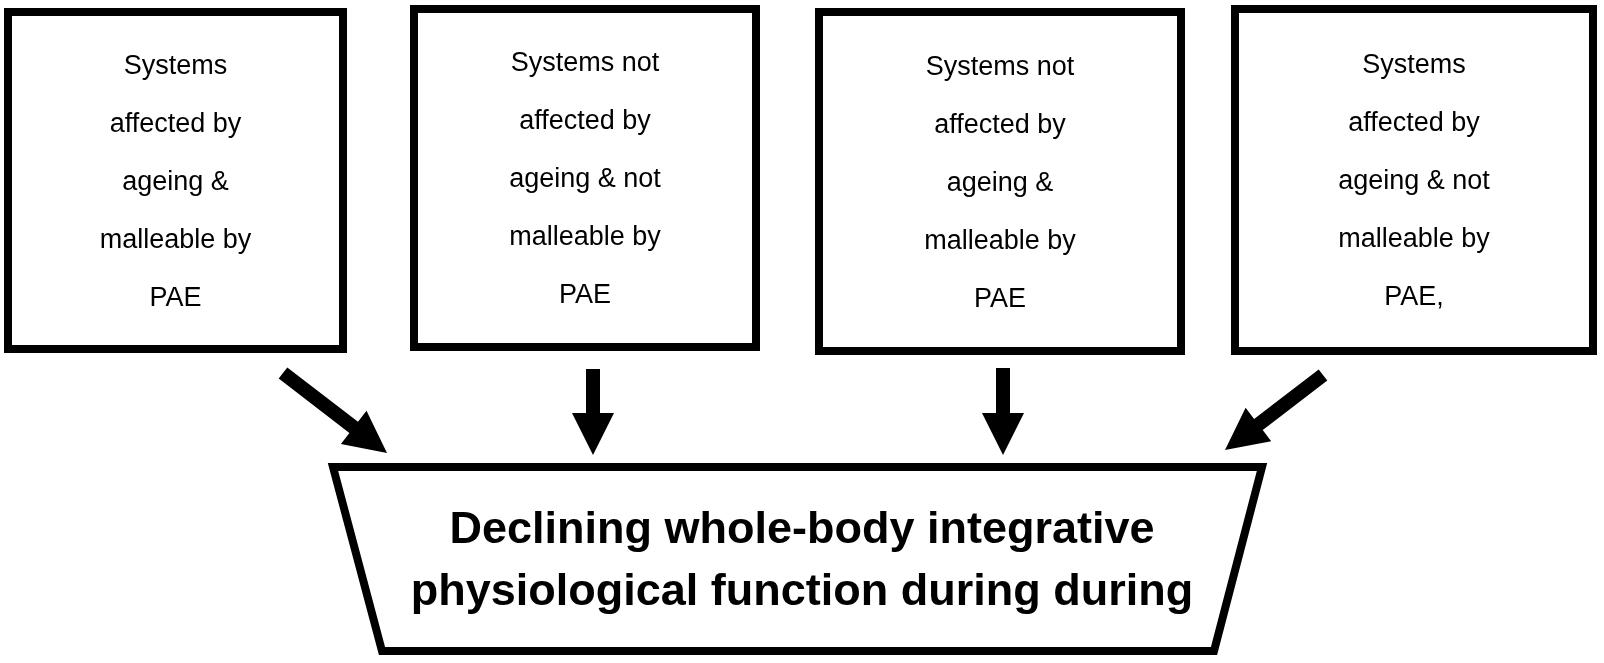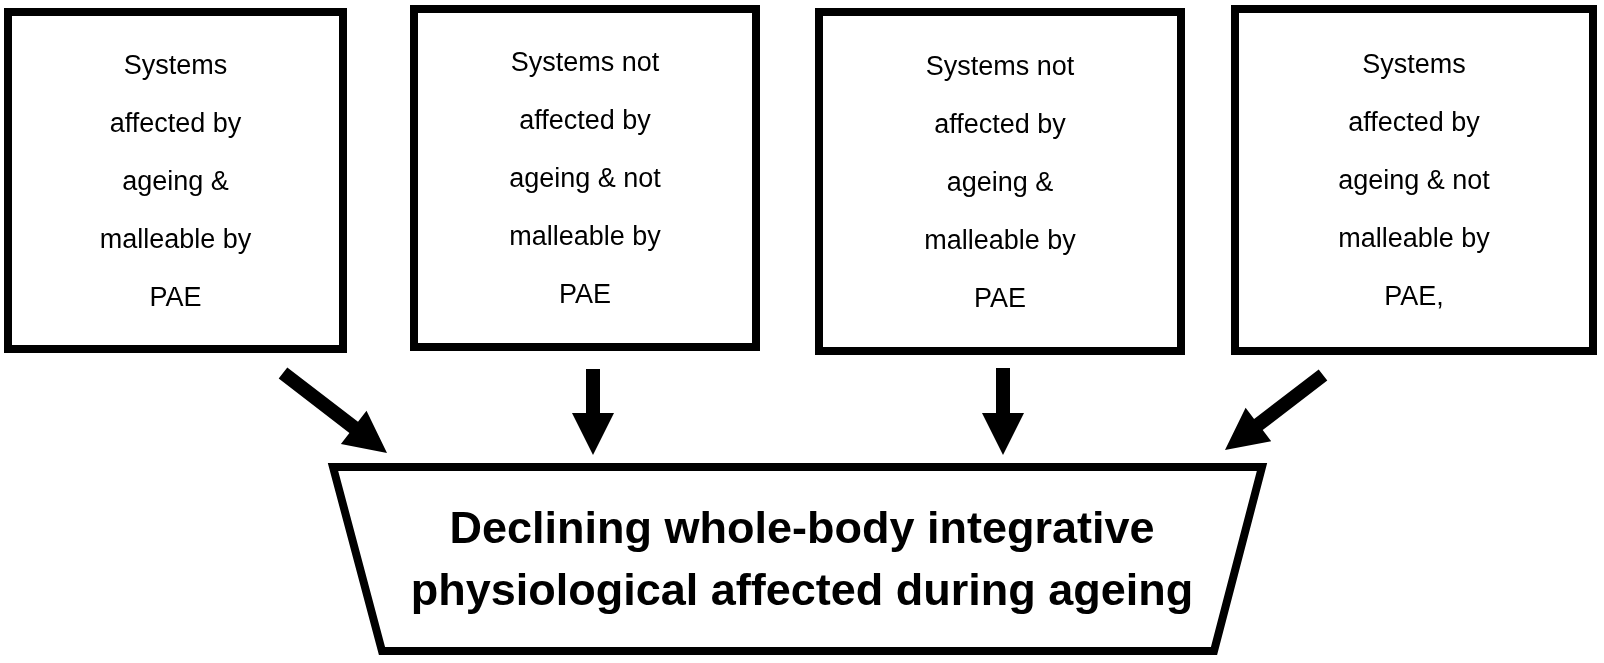--- a/index.html
+++ b/index.html
@@ -106,15 +106,15 @@
     <polygon fill="#000000" points="586,369 600,369 600,413 614,413 593,455 572,413 586,413"></polygon>
 
     <polygon fill="#000000" points="996,368 1010,368 1010,413 1024,413 1003,455 982,413 996,413"></polygon>
 
     <polygon fill="#000000" points="1327.3,380.6 1262.7,430.1 1271.2,441.2 1225,450 1245.6,407.8 1254.1,418.9 1318.7,369.4"></polygon>
 
     <polygon fill="#ffffff" stroke="#000000" stroke-width="8" stroke-linejoin="miter" points="333,467 1262,467 1214,651 382,651"></polygon>
   </svg>
 
   <div class="outcome-label">Declining whole-body integrative
-physiological affected during ageing</div>
+physiological function during during</div>
 
 </div>
 
 </body></html>

